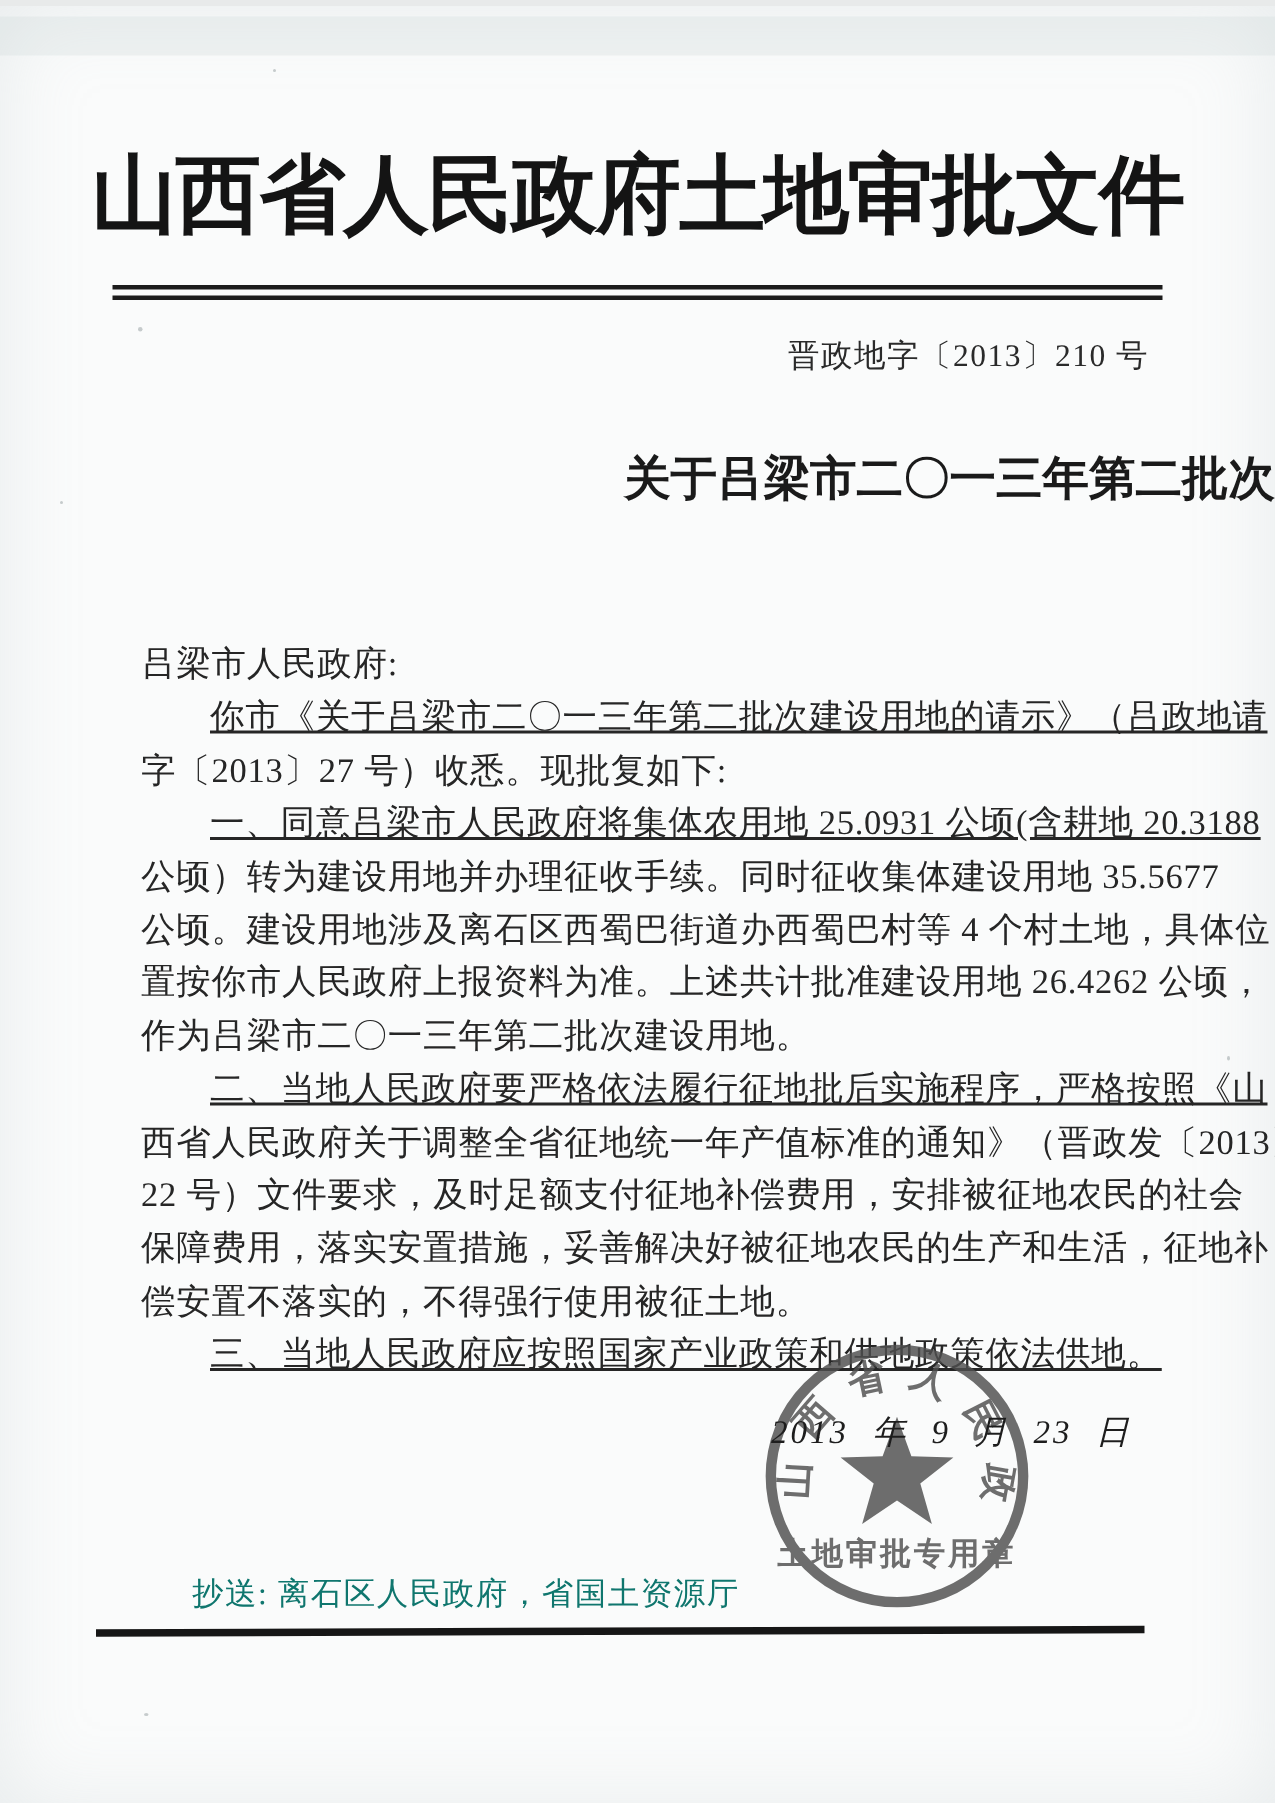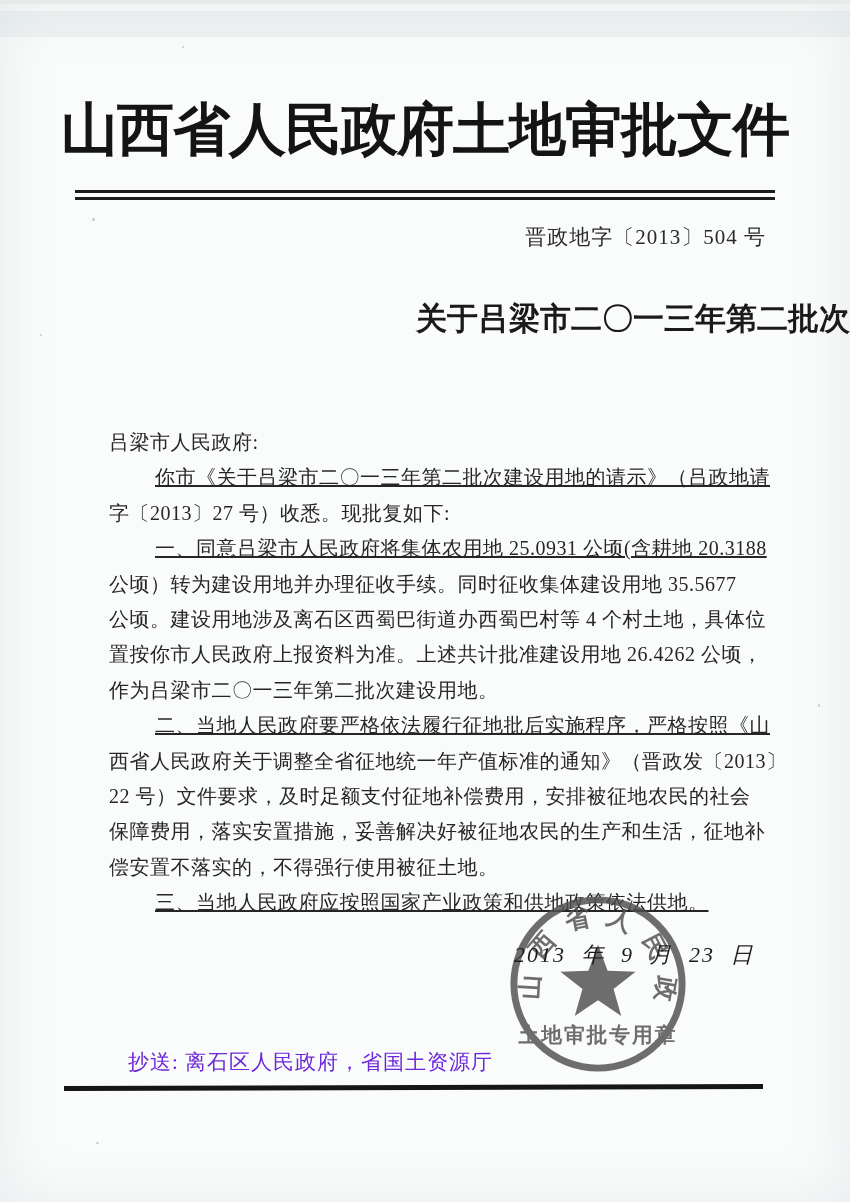--- a/index.html
+++ b/index.html
@@ -63,23 +63,23 @@
     width: 100%;
     text-align: right;
     font-size: 31px;
     font-weight: bold;
     color: #1a1a1a;
     line-height: 47px;
   }
   .body-block {
     position: absolute;
     top: 421px;
-    left: 109px;
+    left: 94px;
     width: 665px;
-    font-size: 20px;
+    font-size: 23px;
     line-height: 35.4px;
     color: #262626;
     letter-spacing: 0.5px;
   }
   .body-line { white-space: nowrap; }
   .body-line.indent { padding-left: 46px; text-decoration: underline; }
   .seal {
     position: absolute;
     top: 886px;
     left: 504px;
@@ -98,21 +98,21 @@
     color: #1d1d1d;
     white-space: nowrap;
     font-style: italic;
   }
   .cc-line {
     position: absolute;
     top: 1044px;
     left: 128px;
     font-size: 21px;
     letter-spacing: 1px;
-    color: #6d28d9;
+    color: #0f766e;
   }
   .rule-footer {
     position: absolute;
     top: 1081px;
     left: 64px;
     width: 699px;
     height: 5px;
     background: #161616;
     transform: rotate(-0.18deg);
   }
@@ -127,21 +127,21 @@
   <div class="speck" style="top:330px; left:40px; width:2px; height:2px;"></div>
   <div class="speck" style="top:700px; left:818px; width:2px; height:3px;"></div>
   <div class="speck" style="top:1138px; left:96px; width:3px; height:2px;"></div>
   <div class="speck" style="top:42px; left:182px; width:2px; height:2px;"></div>
 
   <div class="header-title">山西省人民政府土地审批文件</div>
 
   <div class="rule rule-top"></div>
   <div class="rule rule-bottom-of-pair"></div>
 
-  <div class="doc-number">晋政地字〔2013〕504 号</div>
+  <div class="doc-number">晋政地字〔2013〕210 号</div>
 
   <div class="doc-title">
     <div>关于吕梁市二〇一三年第二批次</div>
   </div>
 
   <div class="body-block">
     <div class="body-line">吕梁市人民政府:</div>
     <div class="body-line indent">你市《关于吕梁市二〇一三年第二批次建设用地的请示》（吕政地请</div>
     <div class="body-line">字〔2013〕27 号）收悉。现批复如下:</div>
     <div class="body-line indent">一、同意吕梁市人民政府将集体农用地 25.0931 公顷(含耕地 20.3188</div>

